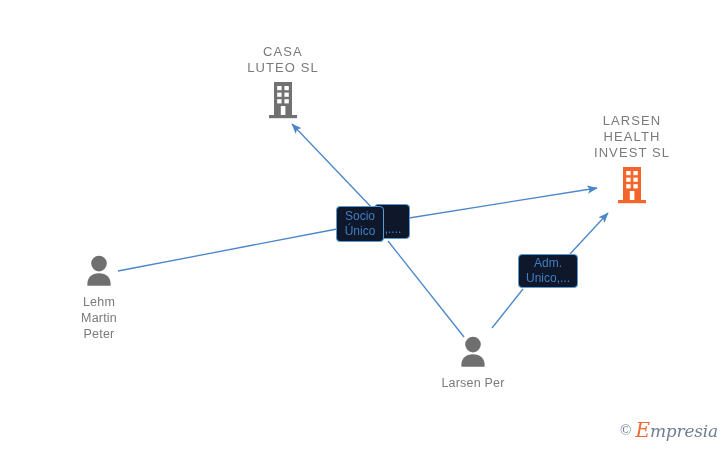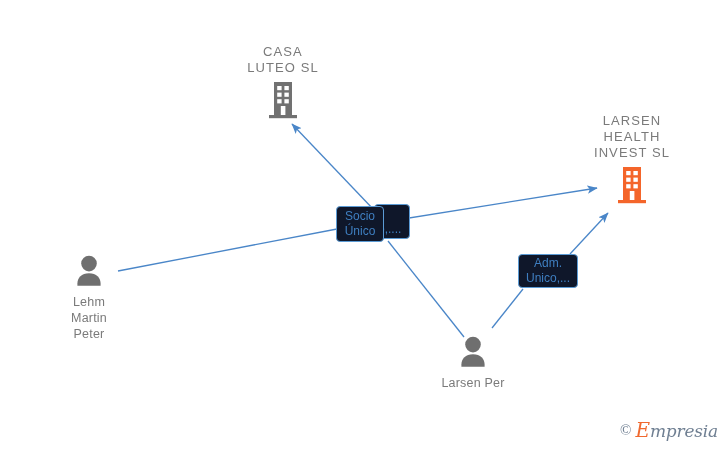--- a/index.html
+++ b/index.html
@@ -166,21 +166,21 @@
         <rect x="16.4" y="5" width="4.4" height="4.2" fill="#ffffff"></rect>
         <rect x="9.2" y="11.6" width="4.4" height="4.2" fill="#ffffff"></rect>
         <rect x="16.4" y="11.6" width="4.4" height="4.2" fill="#ffffff"></rect>
         <rect x="9.2" y="18.2" width="4.4" height="4.2" fill="#ffffff"></rect>
         <rect x="16.4" y="18.2" width="4.4" height="4.2" fill="#ffffff"></rect>
         <rect x="12.8" y="25" width="4.6" height="9" fill="#ffffff"></rect>
       </svg>
     </span>
   </div>
 
-  <div class="node person" style="left:89px;top:255px;">
+  <div class="node person" style="left:99px;top:255px;">
     <span class="node-icon">
       <svg width="34" height="31" viewBox="0 0 34 31" aria-hidden="true">
         <circle cx="17" cy="8.6" r="7.8" fill="#6f6f6f"></circle>
         <path d="M17 18.2c-7.4 0-11.6 4.6-11.6 10.4v2.2h23.2v-2.2C28.6 22.8 24.4 18.2 17 18.2z" fill="#6f6f6f"></path>
       </svg>
     </span>
     <div class="node-label">Lehm
 Martin
 Peter</div>
   </div>

